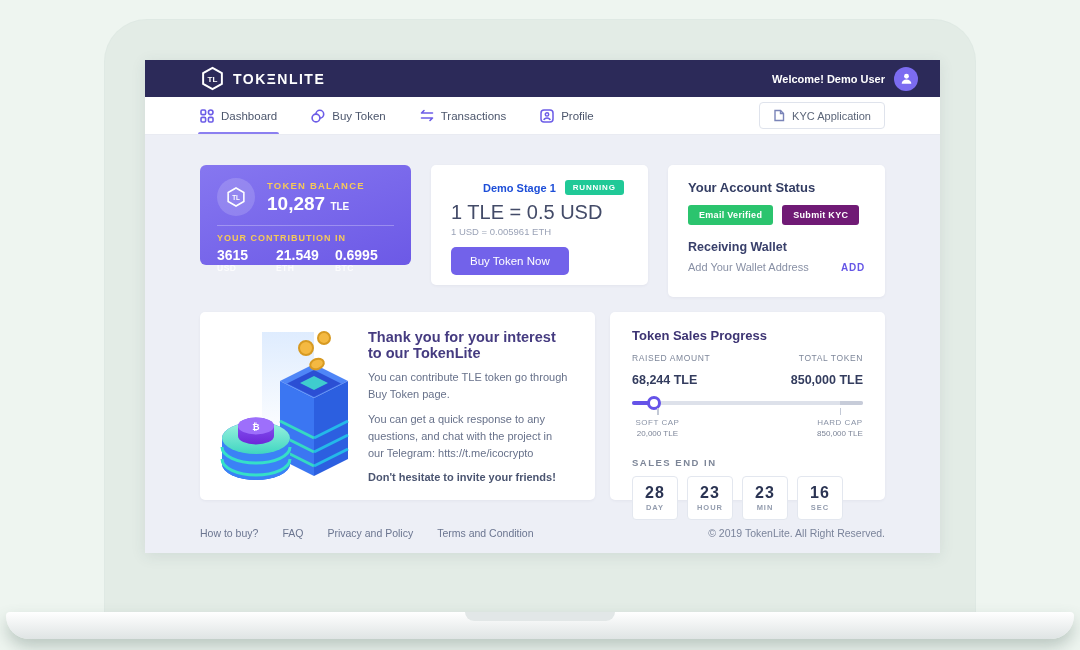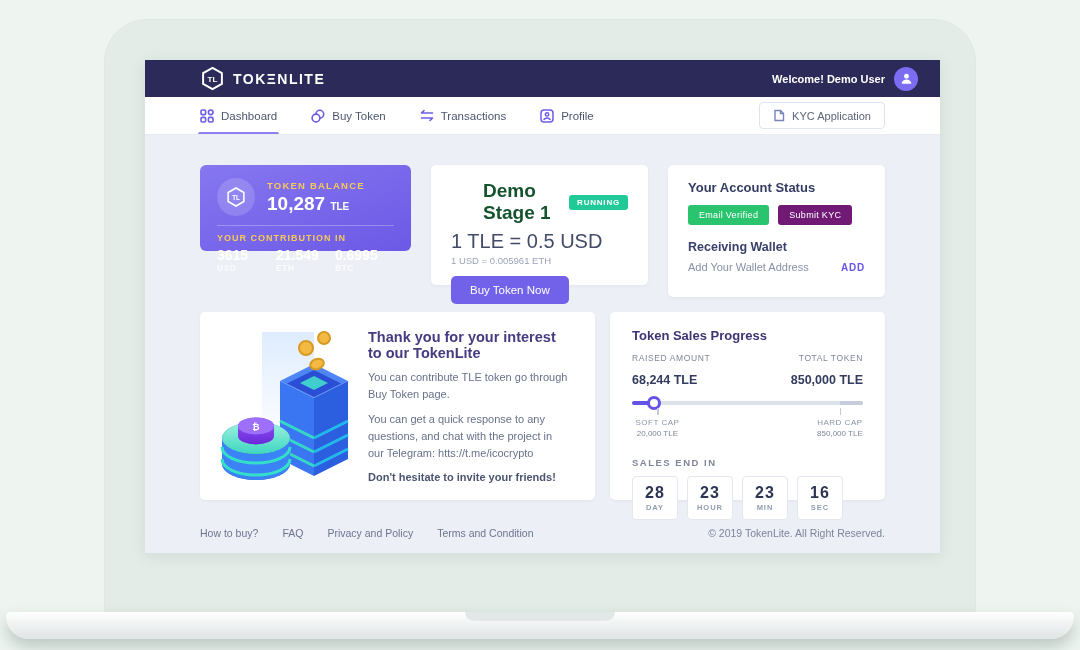--- a/index.html
+++ b/index.html
@@ -43,51 +43,51 @@
   .kyc-btn { margin-left:auto; display:flex; align-items:center; gap:7px;
     border:1px solid #dfe3ec; background:#fff; border-radius:4px; padding:6px 13px;
     font-size:11px; color:#5b6578; cursor:pointer; font-family:inherit; }
 
   
   .content { flex:1; display:flex; flex-direction:column; padding:30px 55px 0 55px; }
   .row1 { display:flex; gap:20px; }
   .card { background:#fff; border-radius:5px; box-shadow:0 1px 3px rgba(60,70,100,.06); }
 
   
-  .balance-card { flex:1; height:86px; border-radius:6px; color:#fff;
+  .balance-card { flex:1; height:100px; border-radius:6px; color:#fff;
     background:linear-gradient(160deg,#8677f0 0%,#6c59e6 100%); padding:13px 17px 11px; }
   .bal-top { display:flex; align-items:center; gap:12px; }
   .bal-circle { width:38px; height:38px; border-radius:50%; background:rgba(255,255,255,.16);
     display:flex; align-items:center; justify-content:center; flex:0 0 auto; }
   .bal-label { font-size:9.5px; font-weight:bold; letter-spacing:1.2px; color:#f6c958; }
   .bal-amount { font-size:19px; font-weight:bold; margin-top:2px; }
   .bal-unit { font-size:10px; font-weight:bold; }
   .bal-divider { height:1px; background:rgba(255,255,255,.28); margin:9px 0 7px; }
   .contrib-label { font-size:9px; font-weight:bold; letter-spacing:1px; color:#f6c958; }
   .contrib-row { display:flex; margin-top:4px; }
   .contrib { width:33.3%; }
   .contrib-val { font-size:14px; font-weight:bold; }
   .contrib-cur { font-size:8.5px; font-weight:bold; color:rgba(255,255,255,.8); letter-spacing:.5px; }
 
   
   .stage-card { flex:1; height:120px; padding:15px 20px; }
   .stage-head { display:flex; align-items:center; gap:9px; }
-  .stage-title { font-size:19px; font-weight:bold; color:#14532d;padding-left:32px; }
+  .stage-title { font-size:11px; font-weight:bold; color:#1d4ed8;padding-left:32px; }
   .badge-running { background:#20c997; color:#fff; font-size:8px; font-weight:bold;
     letter-spacing:.8px; padding:3px 8px; border-radius:3px; }
   .rate-main { font-size:20px; color:#434b68; margin-top:6px; }
   .rate-sub { font-size:9.5px; color:#9ba3b7; margin-top:2px; }
   .buy-btn { margin-top:10px; background:#7262ea; border:none; color:#fff; font-weight:normal;
     font-size:11.5px; padding:8px 19px; border-radius:5px; cursor:pointer; font-family:inherit; }
 
   
   .account-card { flex:1; height:132px; padding:15px 20px; }
   .acct-title { font-size:13px; font-weight:bold; color:#333d63; }
   .acct-badges { display:flex; gap:9px; margin-top:10px; }
-  .status-badge { color:#fff; font-size:9px; font-weight:normal; padding:5px 11px;
+  .status-badge { color:#fff; font-size:9px; font-weight:bold; padding:5px 11px;
     border-radius:3px; cursor:pointer; letter-spacing:.3px; }
   .wallet-title { font-size:12.5px; font-weight:bold; color:#39406b; margin-top:15px; }
   .wallet-row { display:flex; align-items:center; justify-content:space-between; margin-top:7px; }
   .wallet-hint { font-size:11px; color:#8890a5; }
   .add-link { font-size:10px; font-weight:bold; color:#6657e6; letter-spacing:.8px; cursor:pointer; }
 
   .row2 { display:flex; gap:15px; margin-top:15px; }
   
   .thanks-card { width:395px; height:188px; display:flex; align-items:center; padding:10px 26px 10px 14px; gap:14px; }
   .illus { flex:0 0 auto; }

